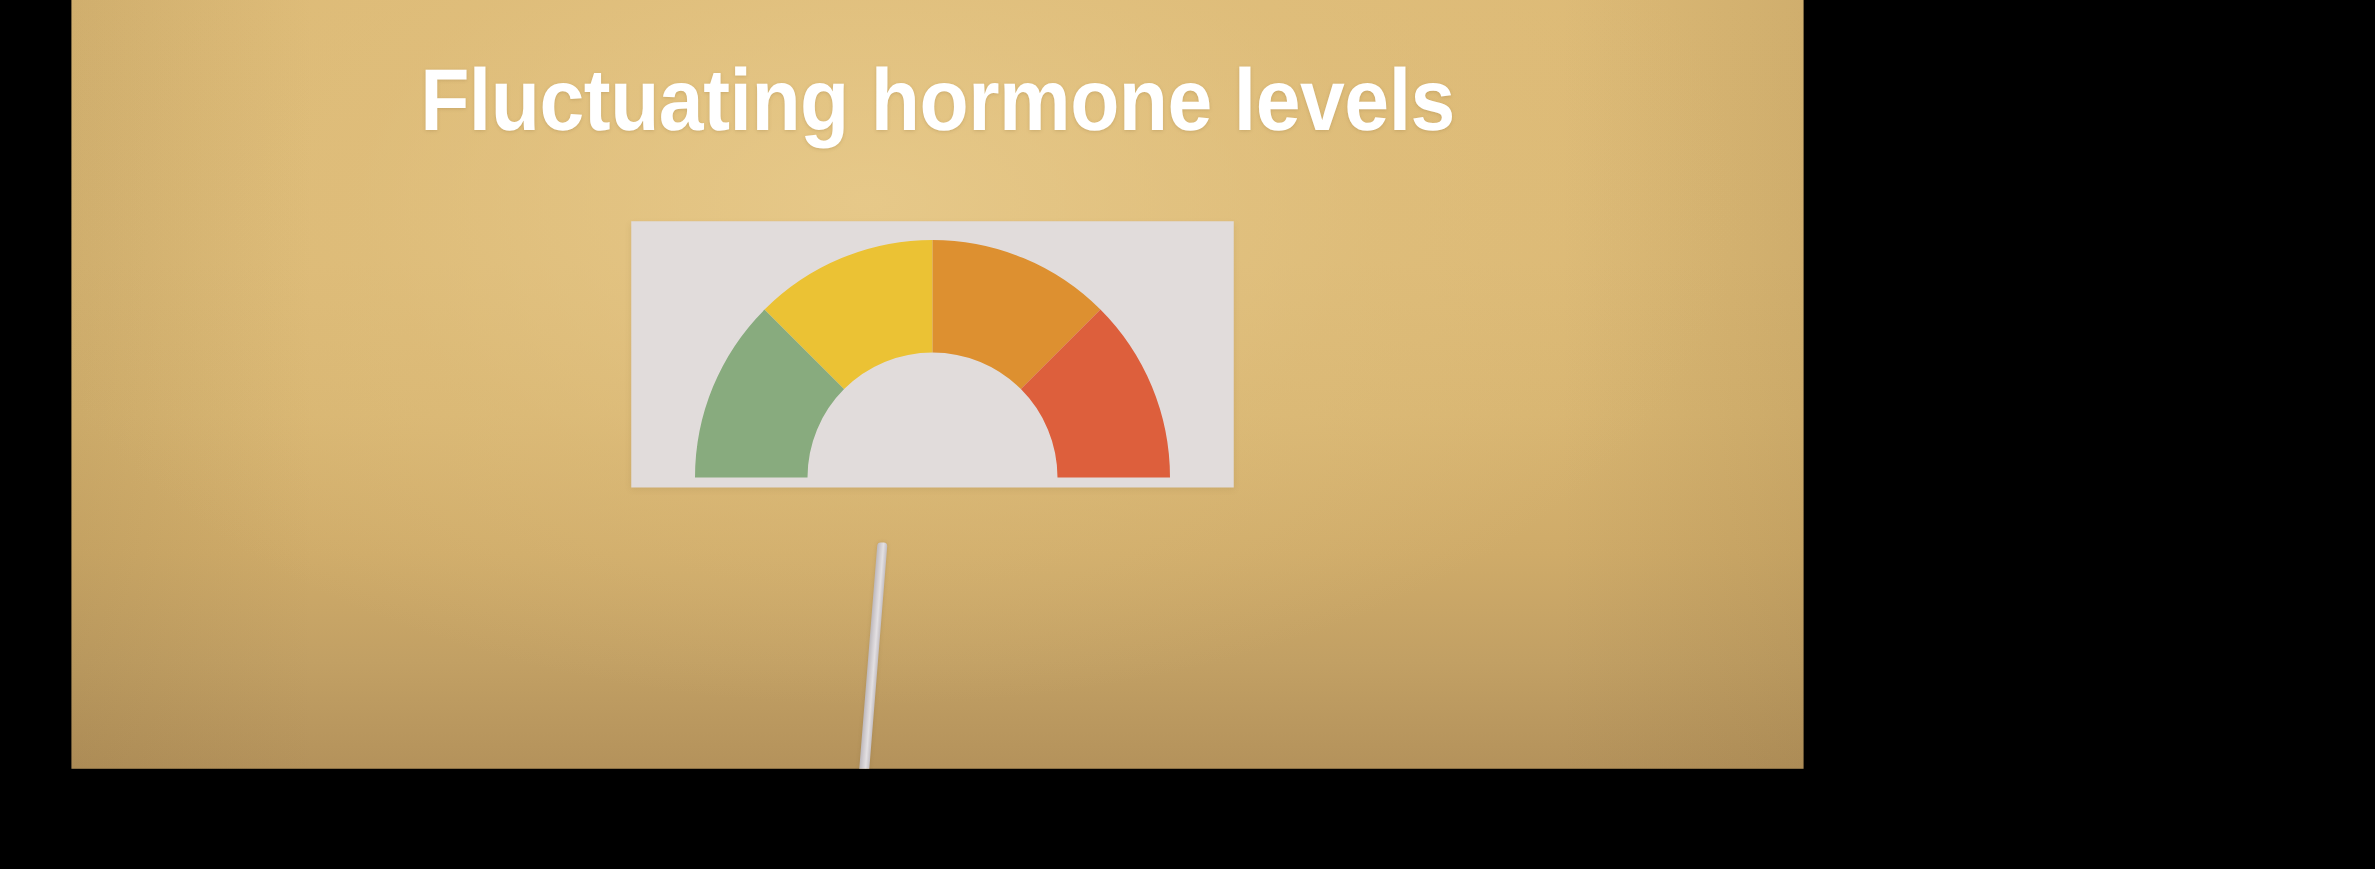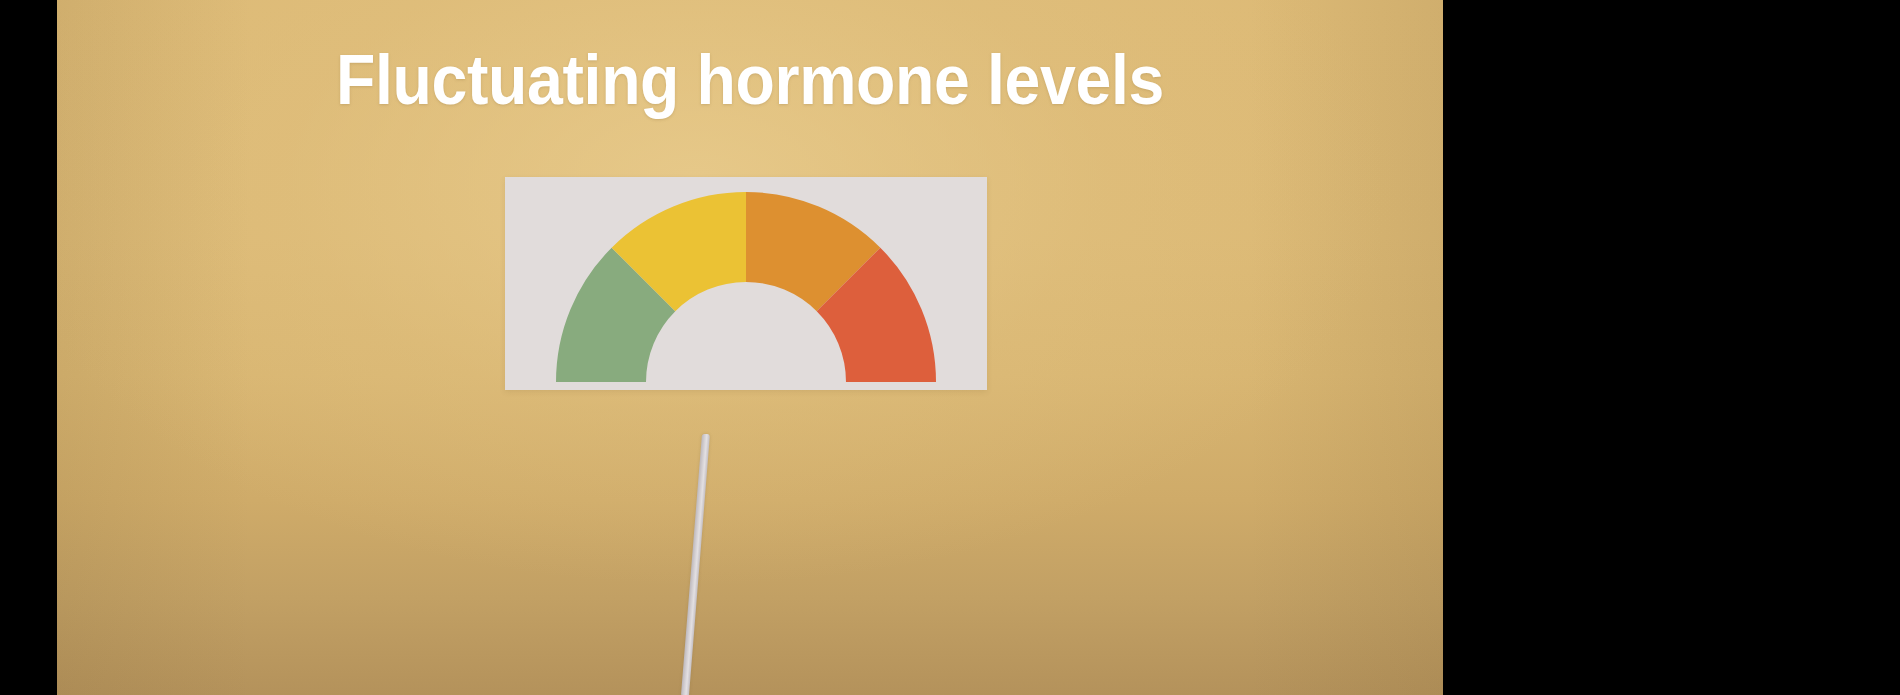--- a/index.html
+++ b/index.html
@@ -30,21 +30,21 @@
   }
   #letterbox-left  { left: 0;  width: 57px; }
   #letterbox-right { left: 1443px; width: 457px; }
 
   
   #video-frame {
     position: absolute;
     left: 57px;
     top: 0;
     width: 1386px;
-    height: 695px;
+    height: 615px;
     background:
       radial-gradient(ellipse 900px 520px at 46% 26%,
          rgba(232,203,140,0.85) 0%,
          rgba(226,195,130,0.35) 45%,
          rgba(210,178,112,0.0) 78%),
       linear-gradient(to bottom,
          #ddba76 0%,
          #dcb975 34%,
          #d8b571 54%,
          #cfab69 72%,

